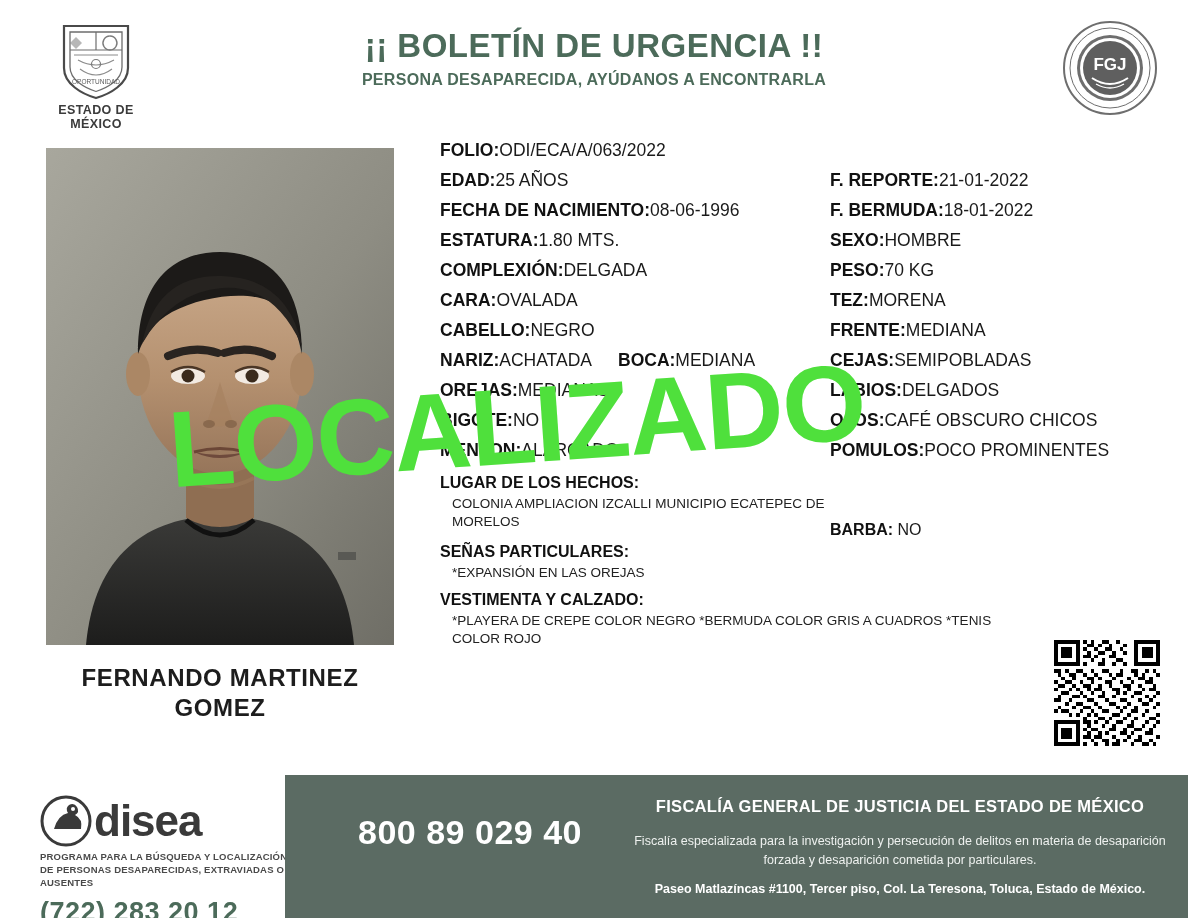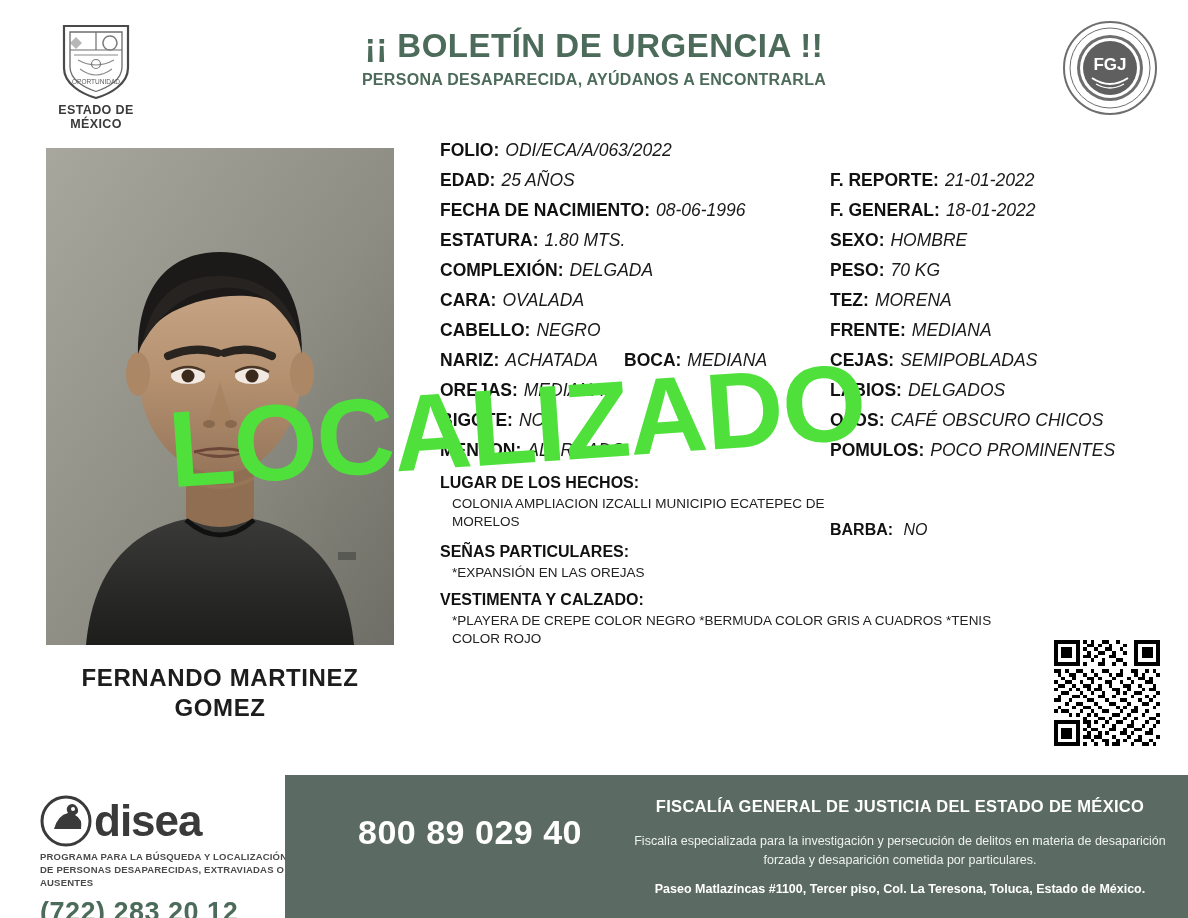--- a/index.html
+++ b/index.html
@@ -71,21 +71,21 @@
   .row {
     position: relative;
     display: flex;
     align-items: baseline;
     margin-bottom: 9px;
     font-size: 17.5px;
   }
   .col-left { width: 390px; display: flex; align-items: center; }
   .col-right { flex: 1; display: flex; align-items: baseline; }
   .lbl { font-weight: bold; color: #111; white-space: nowrap; }
-  .val { margin-left: 6px; color: #1a1a1a; white-space: nowrap; font-style: italic; }
+  .val { margin-left: 0; color: #1a1a1a; white-space: nowrap; }
   .inline-pair { display: flex; align-items: baseline; margin-left: 26px; }
 
   .block { margin-top: 4px; margin-bottom: 8px; }
   .block .lbl { display: block; margin-bottom: 3px; }
   .block .sub {
     font-size: 13.5px; color: #222; margin-left: 12px;
     line-height: 1.35; max-width: 570px;
   }
 
   
@@ -264,21 +264,21 @@
         <span class="val">21-01-2022</span>
       </span>
     </div>
 
     <div class="row">
       <span class="col-left">
         <span class="lbl">FECHA DE NACIMIENTO:</span>
         <span class="val">08-06-1996</span>
       </span>
       <span class="col-right">
-        <span class="lbl">F. GENERAL:</span>
+        <span class="lbl">F. BERMUDA:</span>
         <span class="val">18-01-2022</span>
       </span>
     </div>
 
     <div class="row">
       <span class="col-left">
         <span class="lbl">ESTATURA:</span>
         <span class="val">1.80 MTS.</span>
       </span>
       <span class="col-right">

